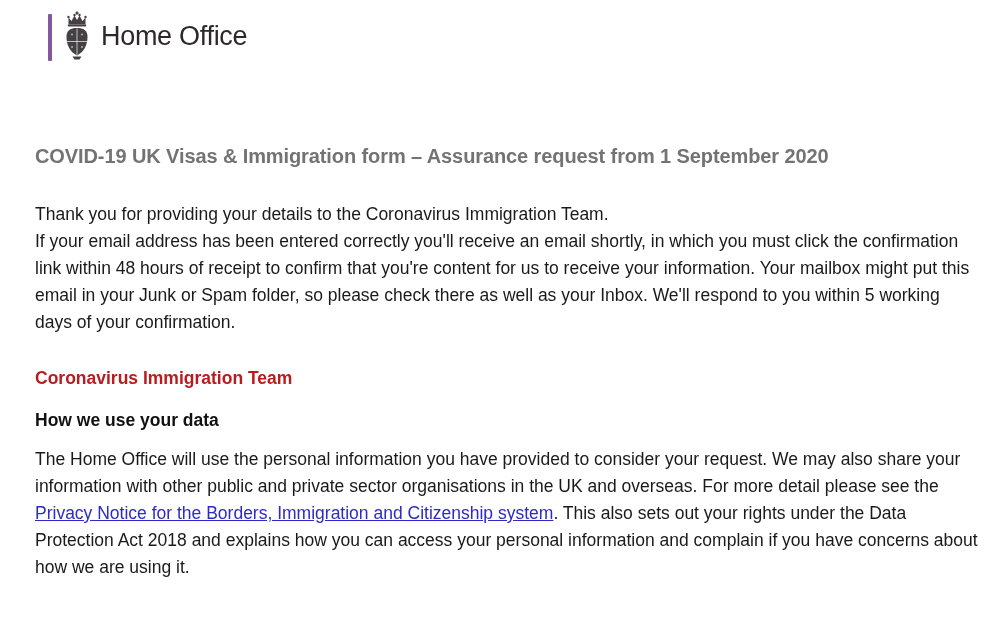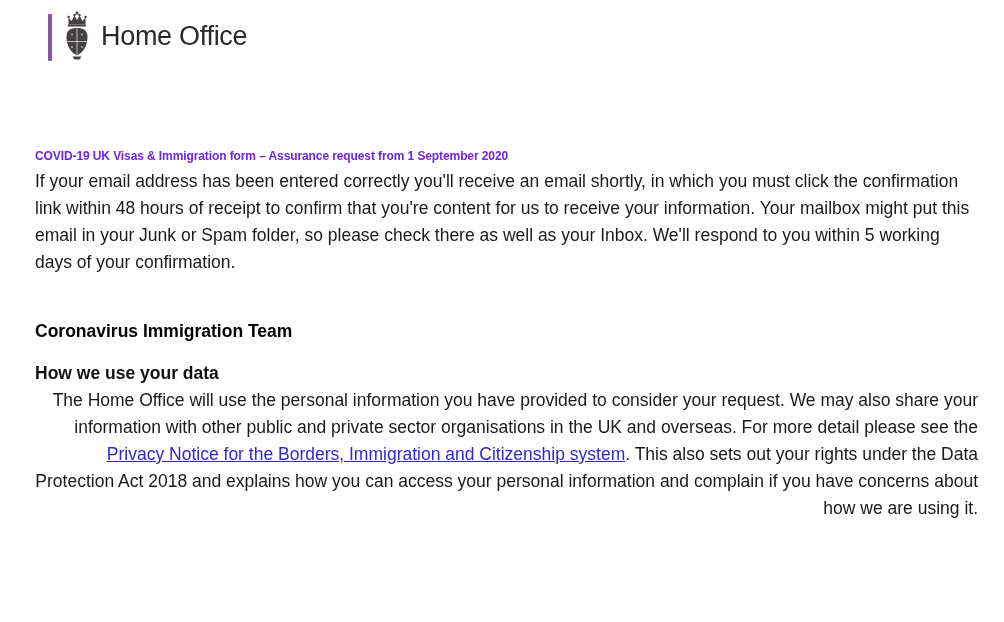--- a/index.html
+++ b/index.html
@@ -43,36 +43,36 @@
     color: #2d282b;
     letter-spacing: -0.3px;
   }
   
   .content {
     padding: 0 26px 0 35px;
     max-width: 945px;
   }
   .title {
     margin: 83px 0 0 0;
-    font-size: 12px;
+    font-size: 20px;
     line-height: 24px;
     font-weight: bold;
-    color: #6d28d9;
+    color: #737373;
     letter-spacing: -0.1px;
   }
   p, h2 {
     font-size: 17.5px;
     line-height: 27px;
     margin: 0;
   }
   .p-thanks   { margin-top: 33px; }
   .p-email    { }
-  .h-team     { margin-top: 42px; font-weight: bold; color: #000000; }
+  .h-team     { margin-top: 29px; font-weight: bold; color: #b91c1c; }
   .h-data     { margin-top: 15px; font-weight: bold; color: #111111; }
-  .p-data     { margin-top: 0; text-align: right; }
+  .p-data     { margin-top: 12px; }
   .privacy-link {
     color: #2e2ac8;
     text-decoration: underline;
     cursor: pointer;
   }
 </style>
 </head>
 <body>
 
 <div class="page">
@@ -106,20 +106,21 @@
         <path d="M12.5 45.5 L21.5 45.5 L19.5 48.5 L14.5 48.5 Z" fill="#454043"></path>
       </svg>
     </span>
     <span class="dept-name">Home Office</span>
   </header>
 
   <main class="content">
 
     <h1 class="title">COVID-19 UK Visas &amp; Immigration form – Assurance request from 1 September 2020</h1>
 
+    <p class="p-thanks">Thank you for providing your details to the Coronavirus Immigration Team.</p>
 
     <p class="p-email">If your email address has been entered correctly you'll receive an email shortly, in which you must click the confirmation link within 48 hours of receipt to confirm that you're content for us to receive your information. Your mailbox might put this email in your Junk or Spam folder, so please check there as well as your Inbox. We'll respond to you within 5 working days of your confirmation.</p>
 
     <h2 class="h-team">Coronavirus Immigration Team</h2>
 
     <h2 class="h-data">How we use your data</h2>
 
     <p class="p-data"><span>The Home Office will use the personal information you have provided to consider your request. We may also share your information with other public and private sector organisations in the UK and overseas. For more detail please see the </span><a href="#" class="privacy-link">Privacy Notice for the Borders, Immigration and Citizenship system</a><span>. This also sets out your rights under the Data Protection Act 2018 and explains how you can access your personal information and complain if you have concerns about how we are using it.</span></p>
 
   </main>

